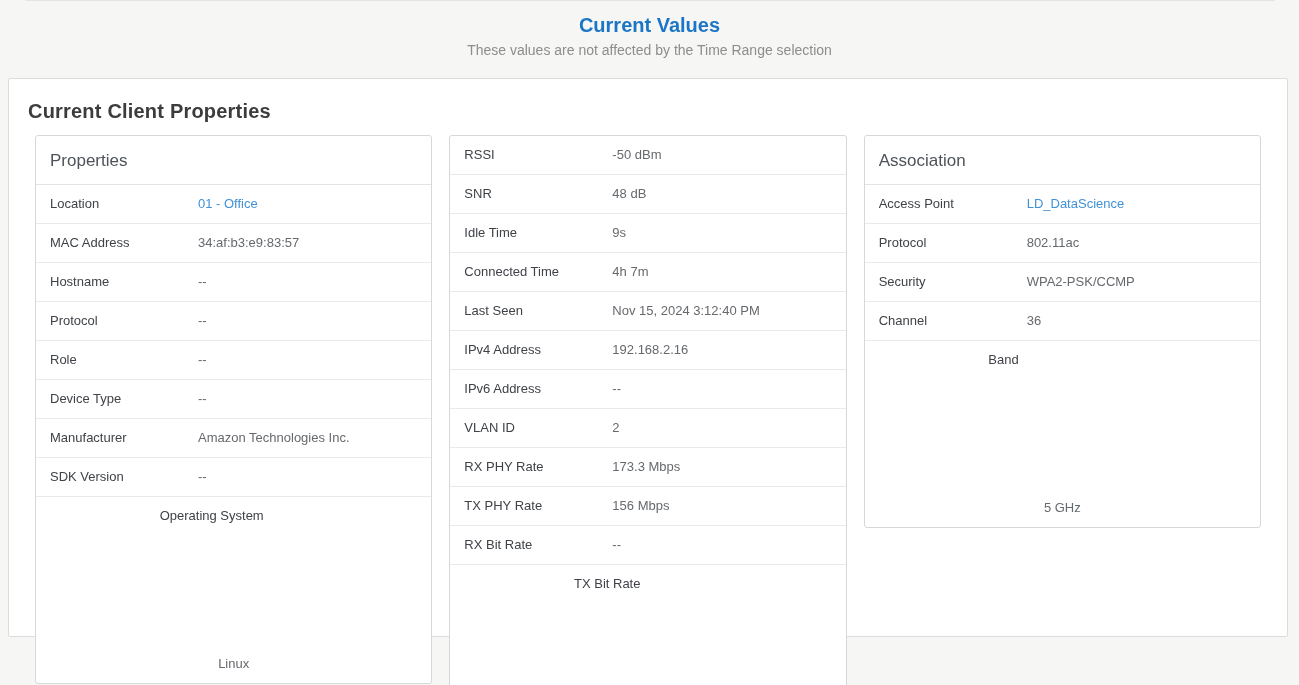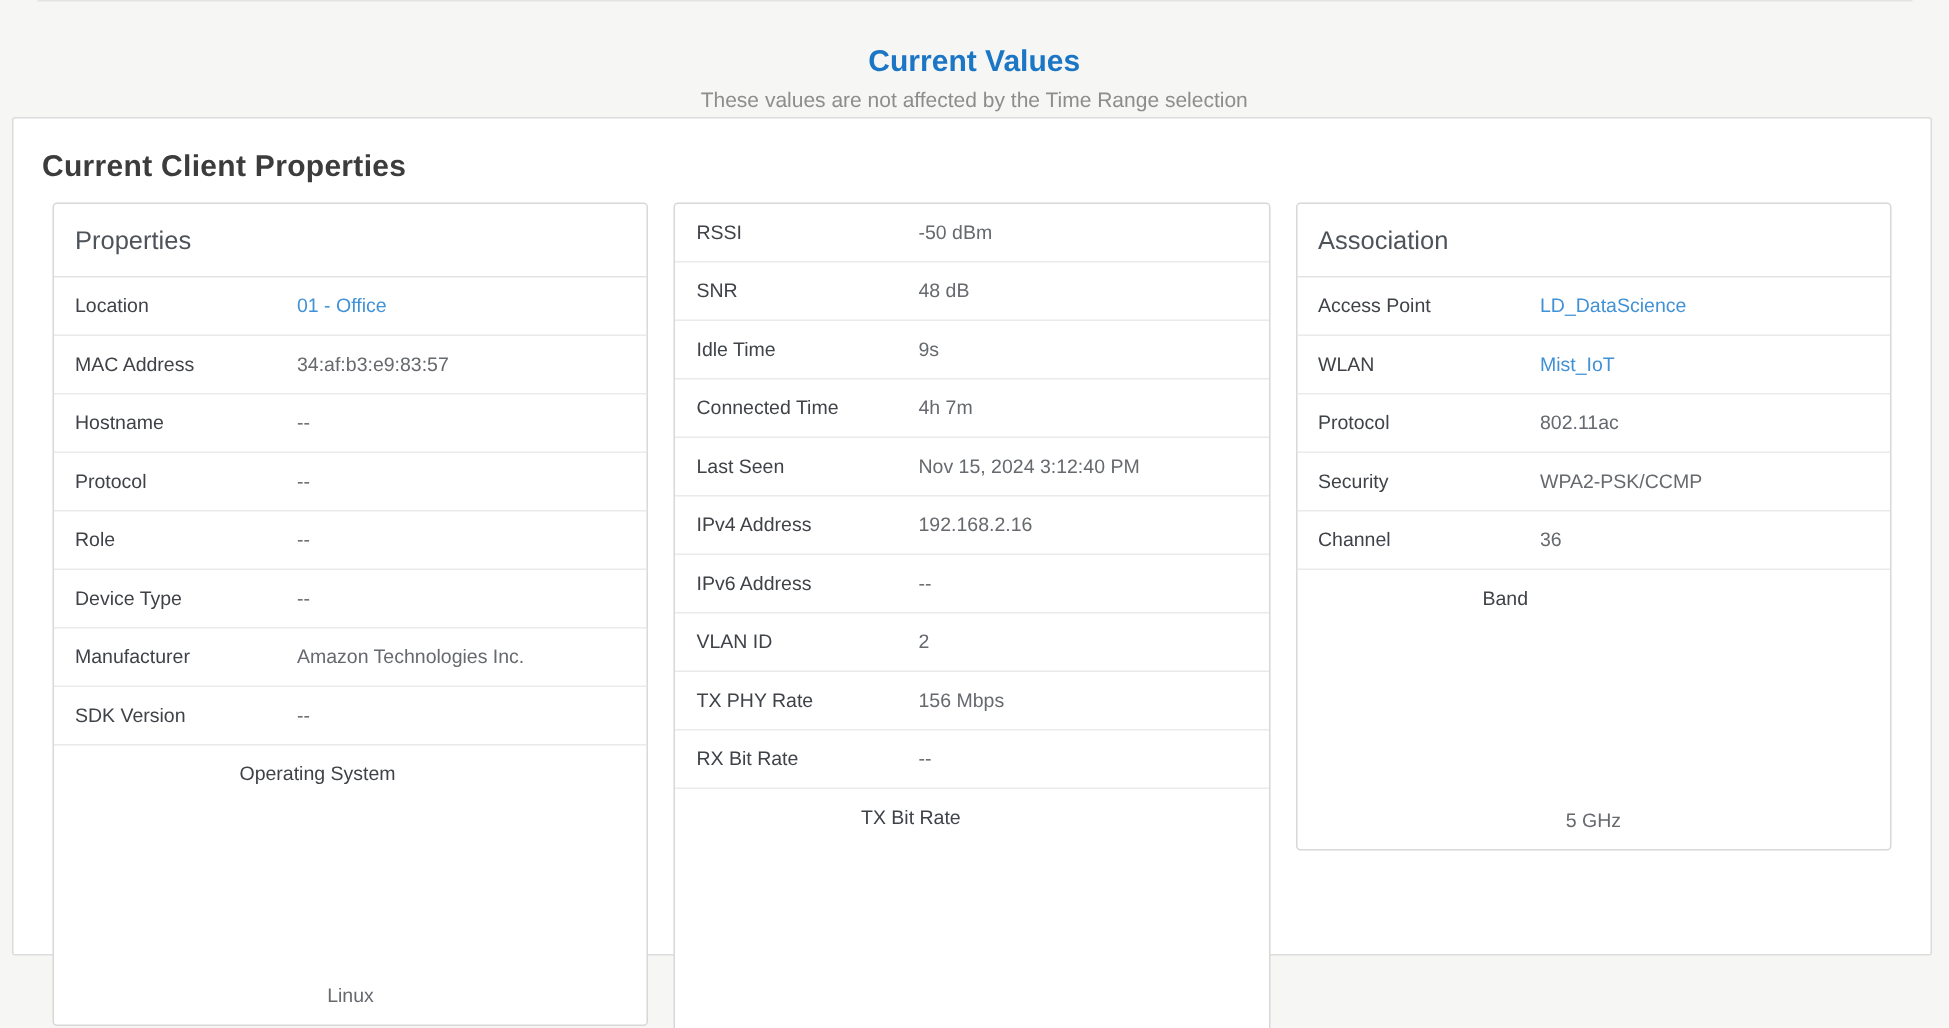--- a/index.html
+++ b/index.html
@@ -9,21 +9,21 @@
     background: #f6f6f5;
     font-family: "Liberation Sans", "DejaVu Sans", sans-serif;
   }
   .top-divider {
     position: absolute;
     top: 0; left: 25px; right: 24px;
     height: 1px;
     background: #e4e4e4;
   }
   .page-header {
-    padding-top: 29px;
+    padding-top: 13px;
     text-align: center;
   }
   .page-title {
     font-size: 20px;
     font-weight: 700;
     color: #1b76c5;
     line-height: 24px;
   }
   .page-subtitle {
     margin-top: 5px;
@@ -190,20 +190,24 @@
   <div class="prop-row">
     <div class="prop-label">IPv6 Address</div>
     <div class="prop-value">--</div>
   </div>
 
   <div class="prop-row">
     <div class="prop-label">VLAN ID</div>
     <div class="prop-value">2</div>
   </div>
 
+  <div class="prop-row">
+    <div class="prop-label">RX PHY Rate</div>
+    <div class="prop-value">173.3 Mbps</div>
+  </div>
 
   <div class="prop-row">
     <div class="prop-label">TX PHY Rate</div>
     <div class="prop-value">156 Mbps</div>
   </div>
 
   <div class="prop-row">
     <div class="prop-label">RX Bit Rate</div>
     <div class="prop-value">--</div>
   </div>
@@ -215,24 +219,20 @@
 </div>
 
   <div class="panel">
     <div class="panel-title">Association</div>
 
   <div class="prop-row">
     <div class="prop-label">Access Point</div>
     <div class="prop-value link">LD_DataScience</div>
   </div>
 
-  <div class="prop-row">
-    <div class="prop-label">WLAN</div>
-    <div class="prop-value link">Mist_IoT</div>
-  </div>
 
   <div class="prop-row">
     <div class="prop-label">Protocol</div>
     <div class="prop-value">802.11ac</div>
   </div>
 
   <div class="prop-row">
     <div class="prop-label">Security</div>
     <div class="prop-value">WPA2-PSK/CCMP</div>
   </div>

